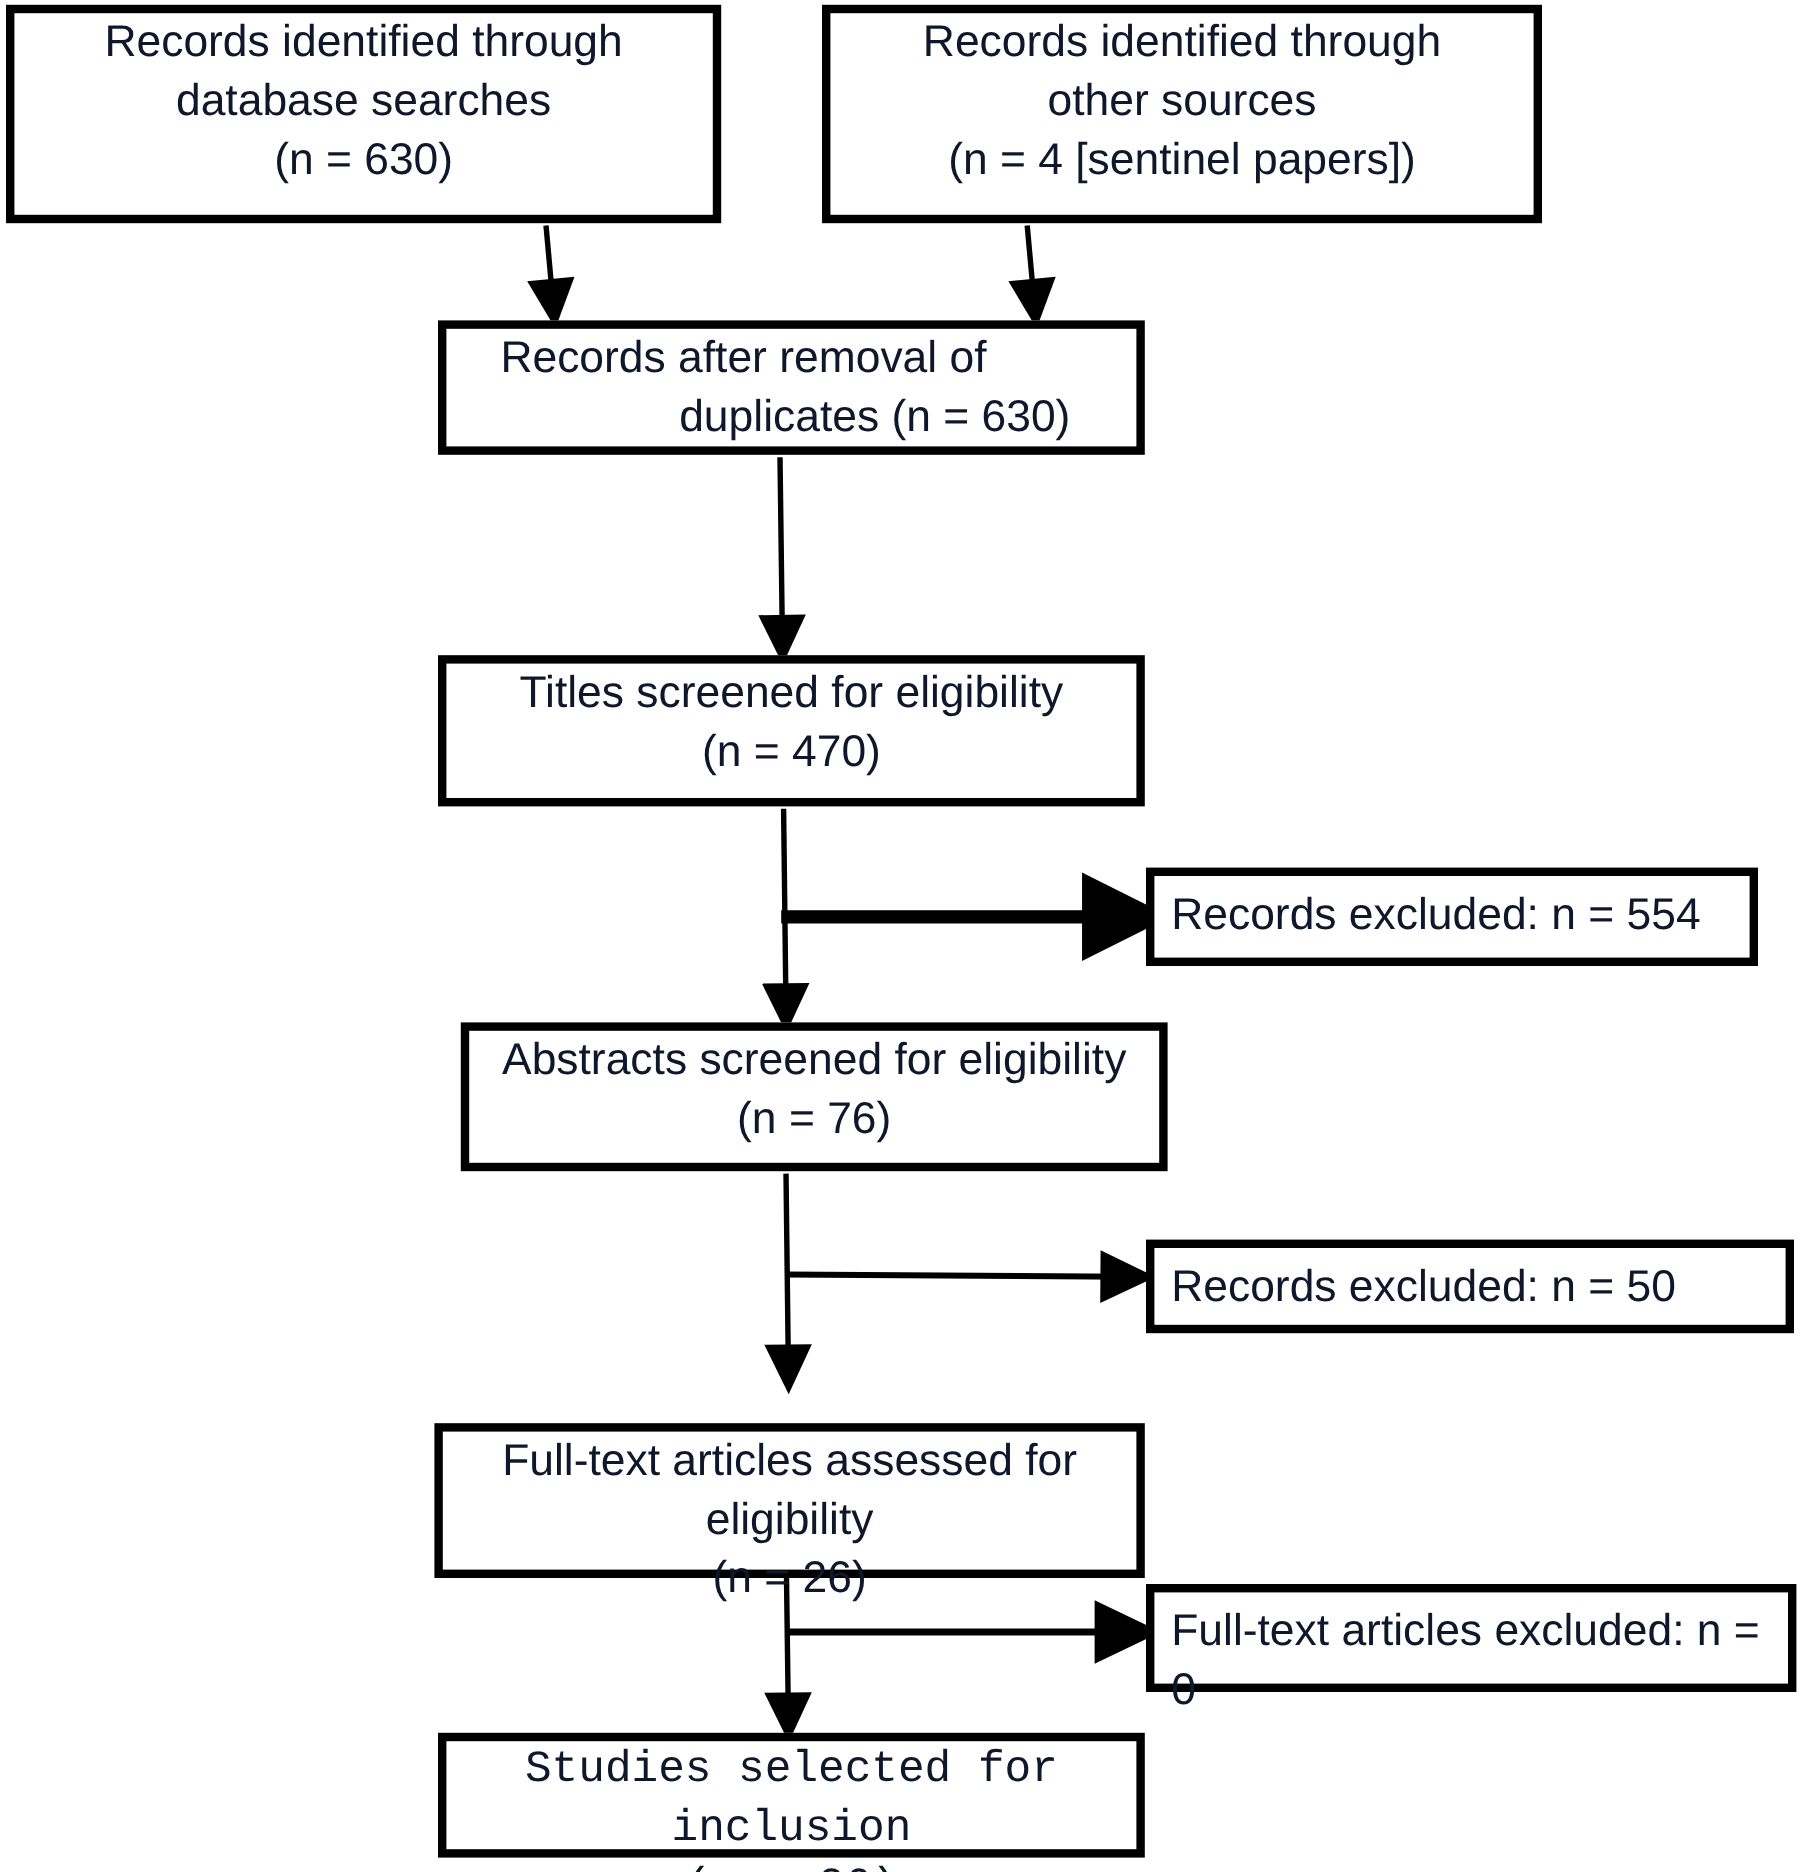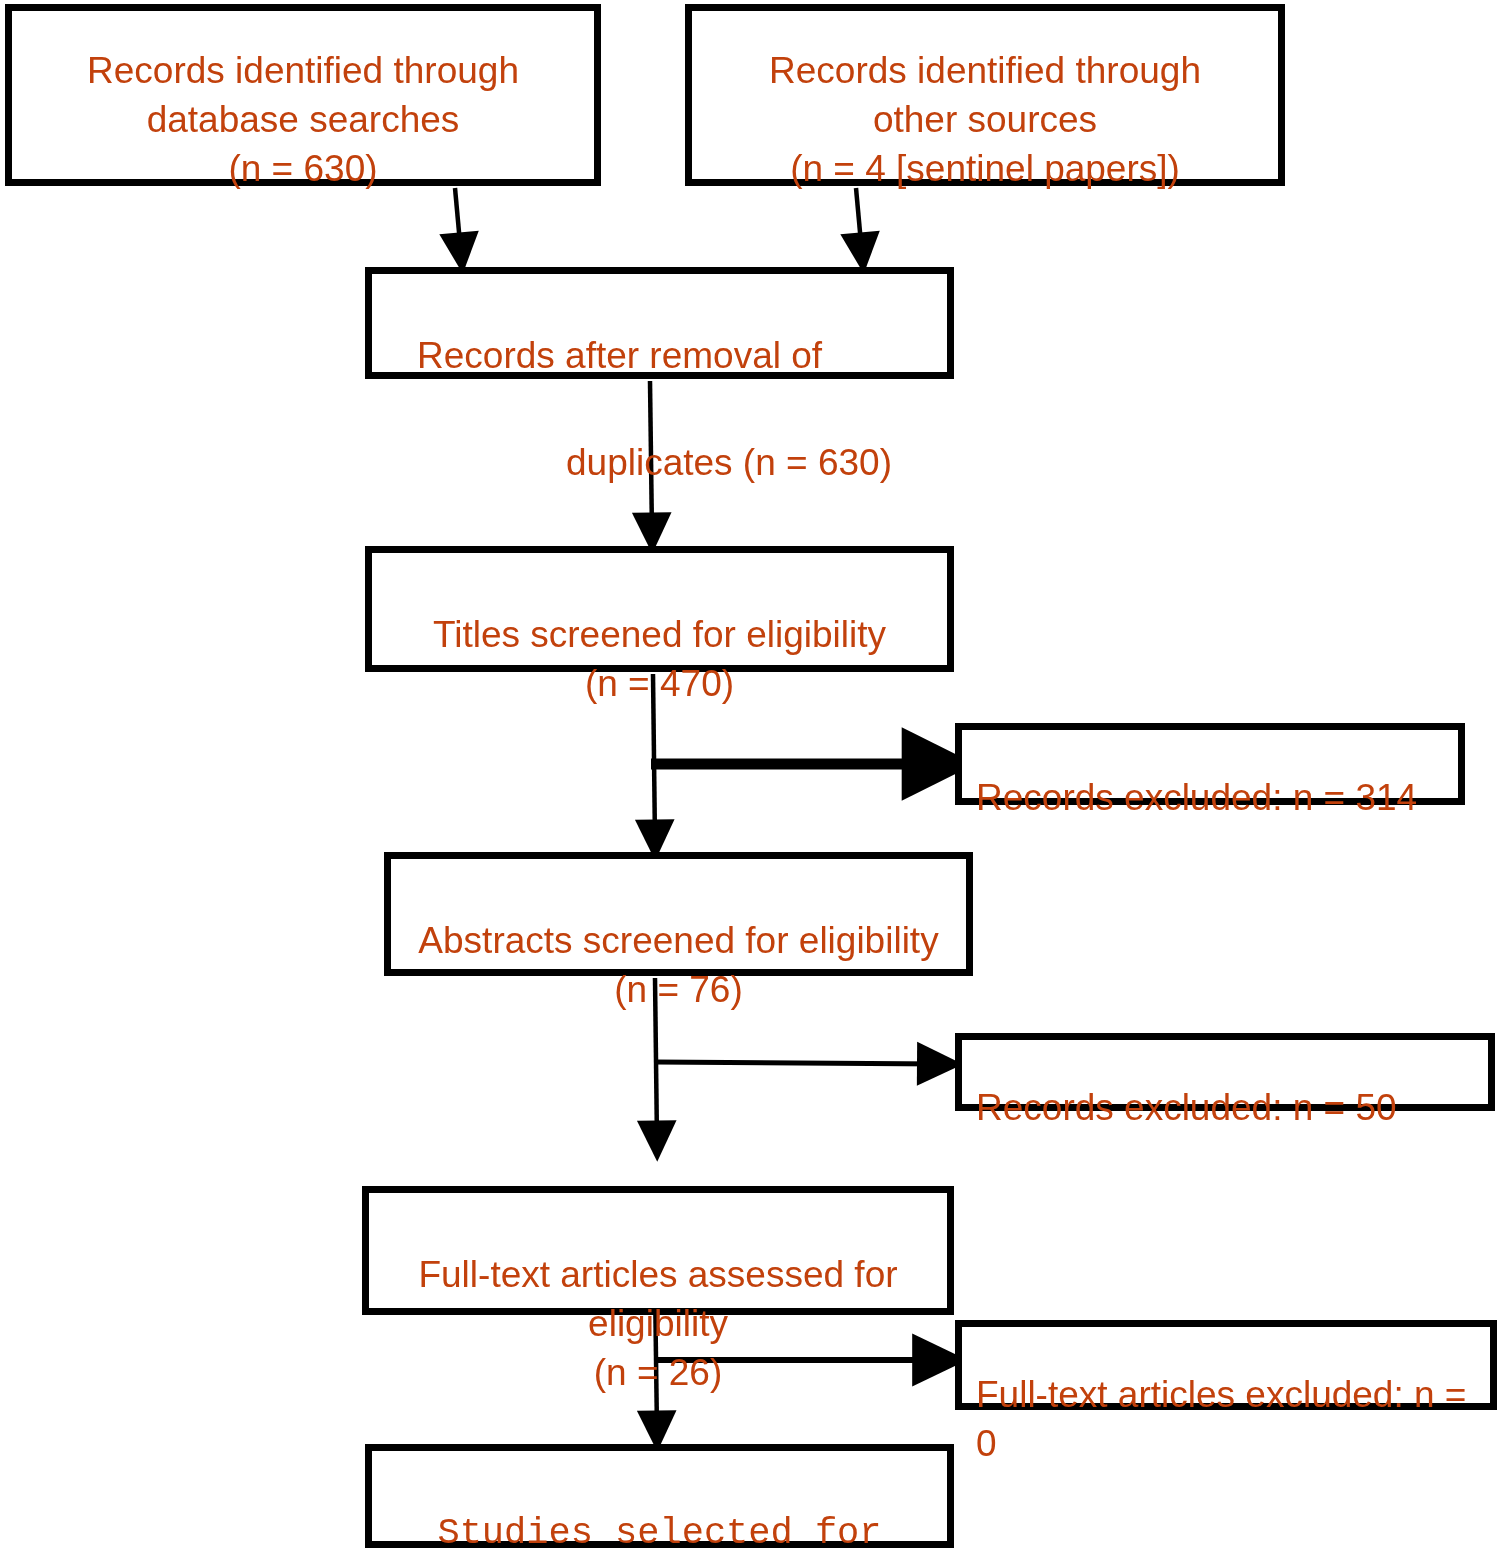--- a/index.html
+++ b/index.html
@@ -31,34 +31,32 @@
     border: 7px solid #000000;
     display: flex;
     flex-direction: column;
     justify-content: flex-start;
     z-index: 2;
   }
   .node .txt {
     display: block;
     font-size: 37px;
     line-height: 1.32;
-    color: #c2410c;
+    color: #0f172a;
     white-space: pre-line;
-    margin-top: 36px;
   }
   
   .node.center .txt {
     text-align: center;
   }
   
   .node.left .txt {
     text-align: left;
   }
   .node.pad-top .txt {
-    padding-top: 22px;
   }
 
   
   #node-db        { left: 5px;   top: 4px;    width: 596px;  height: 182px; }
   #node-other     { left: 685px; top: 4px;    width: 600px;  height: 182px; }
   #node-dupes     { left: 365px; top: 267px;  width: 589px;  height: 112px; }
   #node-titles    { left: 365px; top: 546px;  width: 589px;  height: 126px; }
   #node-abstracts { left: 384px; top: 852px;  width: 589px;  height: 124px; }
   #node-fulltext  { left: 362px; top: 1186px; width: 592px;  height: 129px; }
   #node-included  { left: 365px; top: 1444px; width: 589px;  height: 104px; font-family: Liberation Mono, monospace; }
@@ -141,21 +139,21 @@
     <span class="txt">Full-text articles assessed for eligibility
 (n = 26)</span>
   </div>
 
   <div class="node center pad-top" id="node-included">
     <span class="txt">Studies selected for inclusion
 (n = 26)</span>
   </div>
 
   <div class="node left exc" id="node-exc-554">
-    <span class="txt">Records excluded: n = 314</span>
+    <span class="txt">Records excluded: n = 554</span>
   </div>
 
   <div class="node left exc" id="node-exc-50">
     <span class="txt">Records excluded: n = 50</span>
   </div>
 
   <div class="node left exc" id="node-exc-0">
     <span class="txt">Full-text articles excluded: n = 0</span>
   </div>
 

